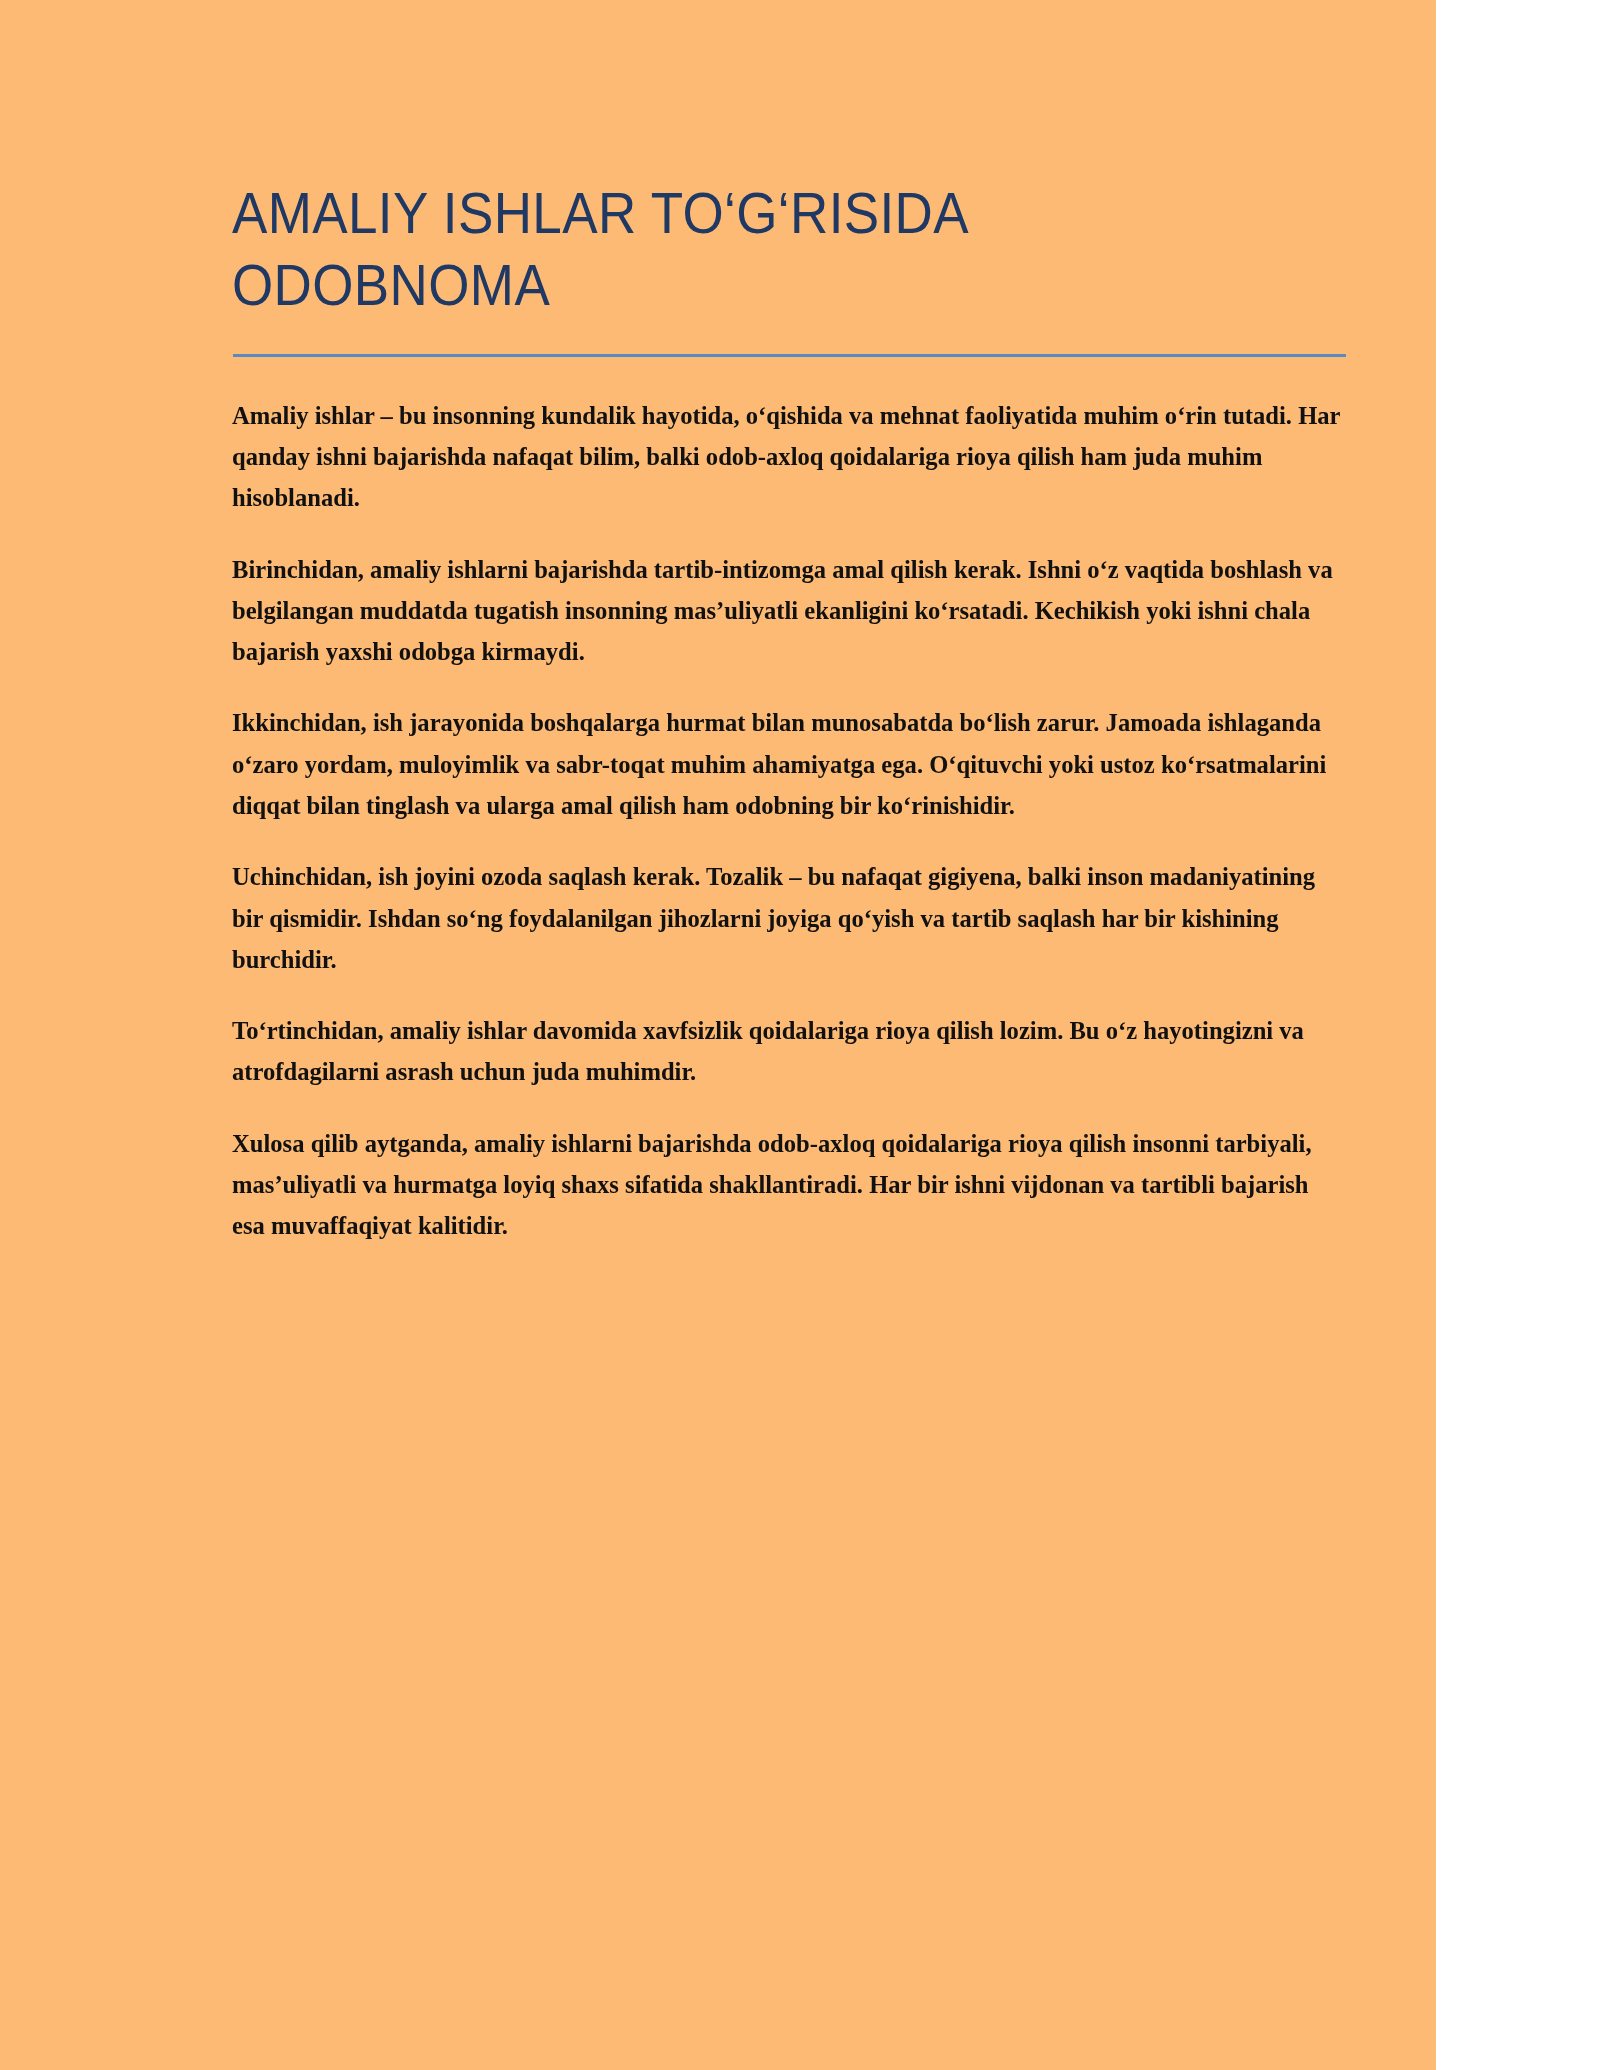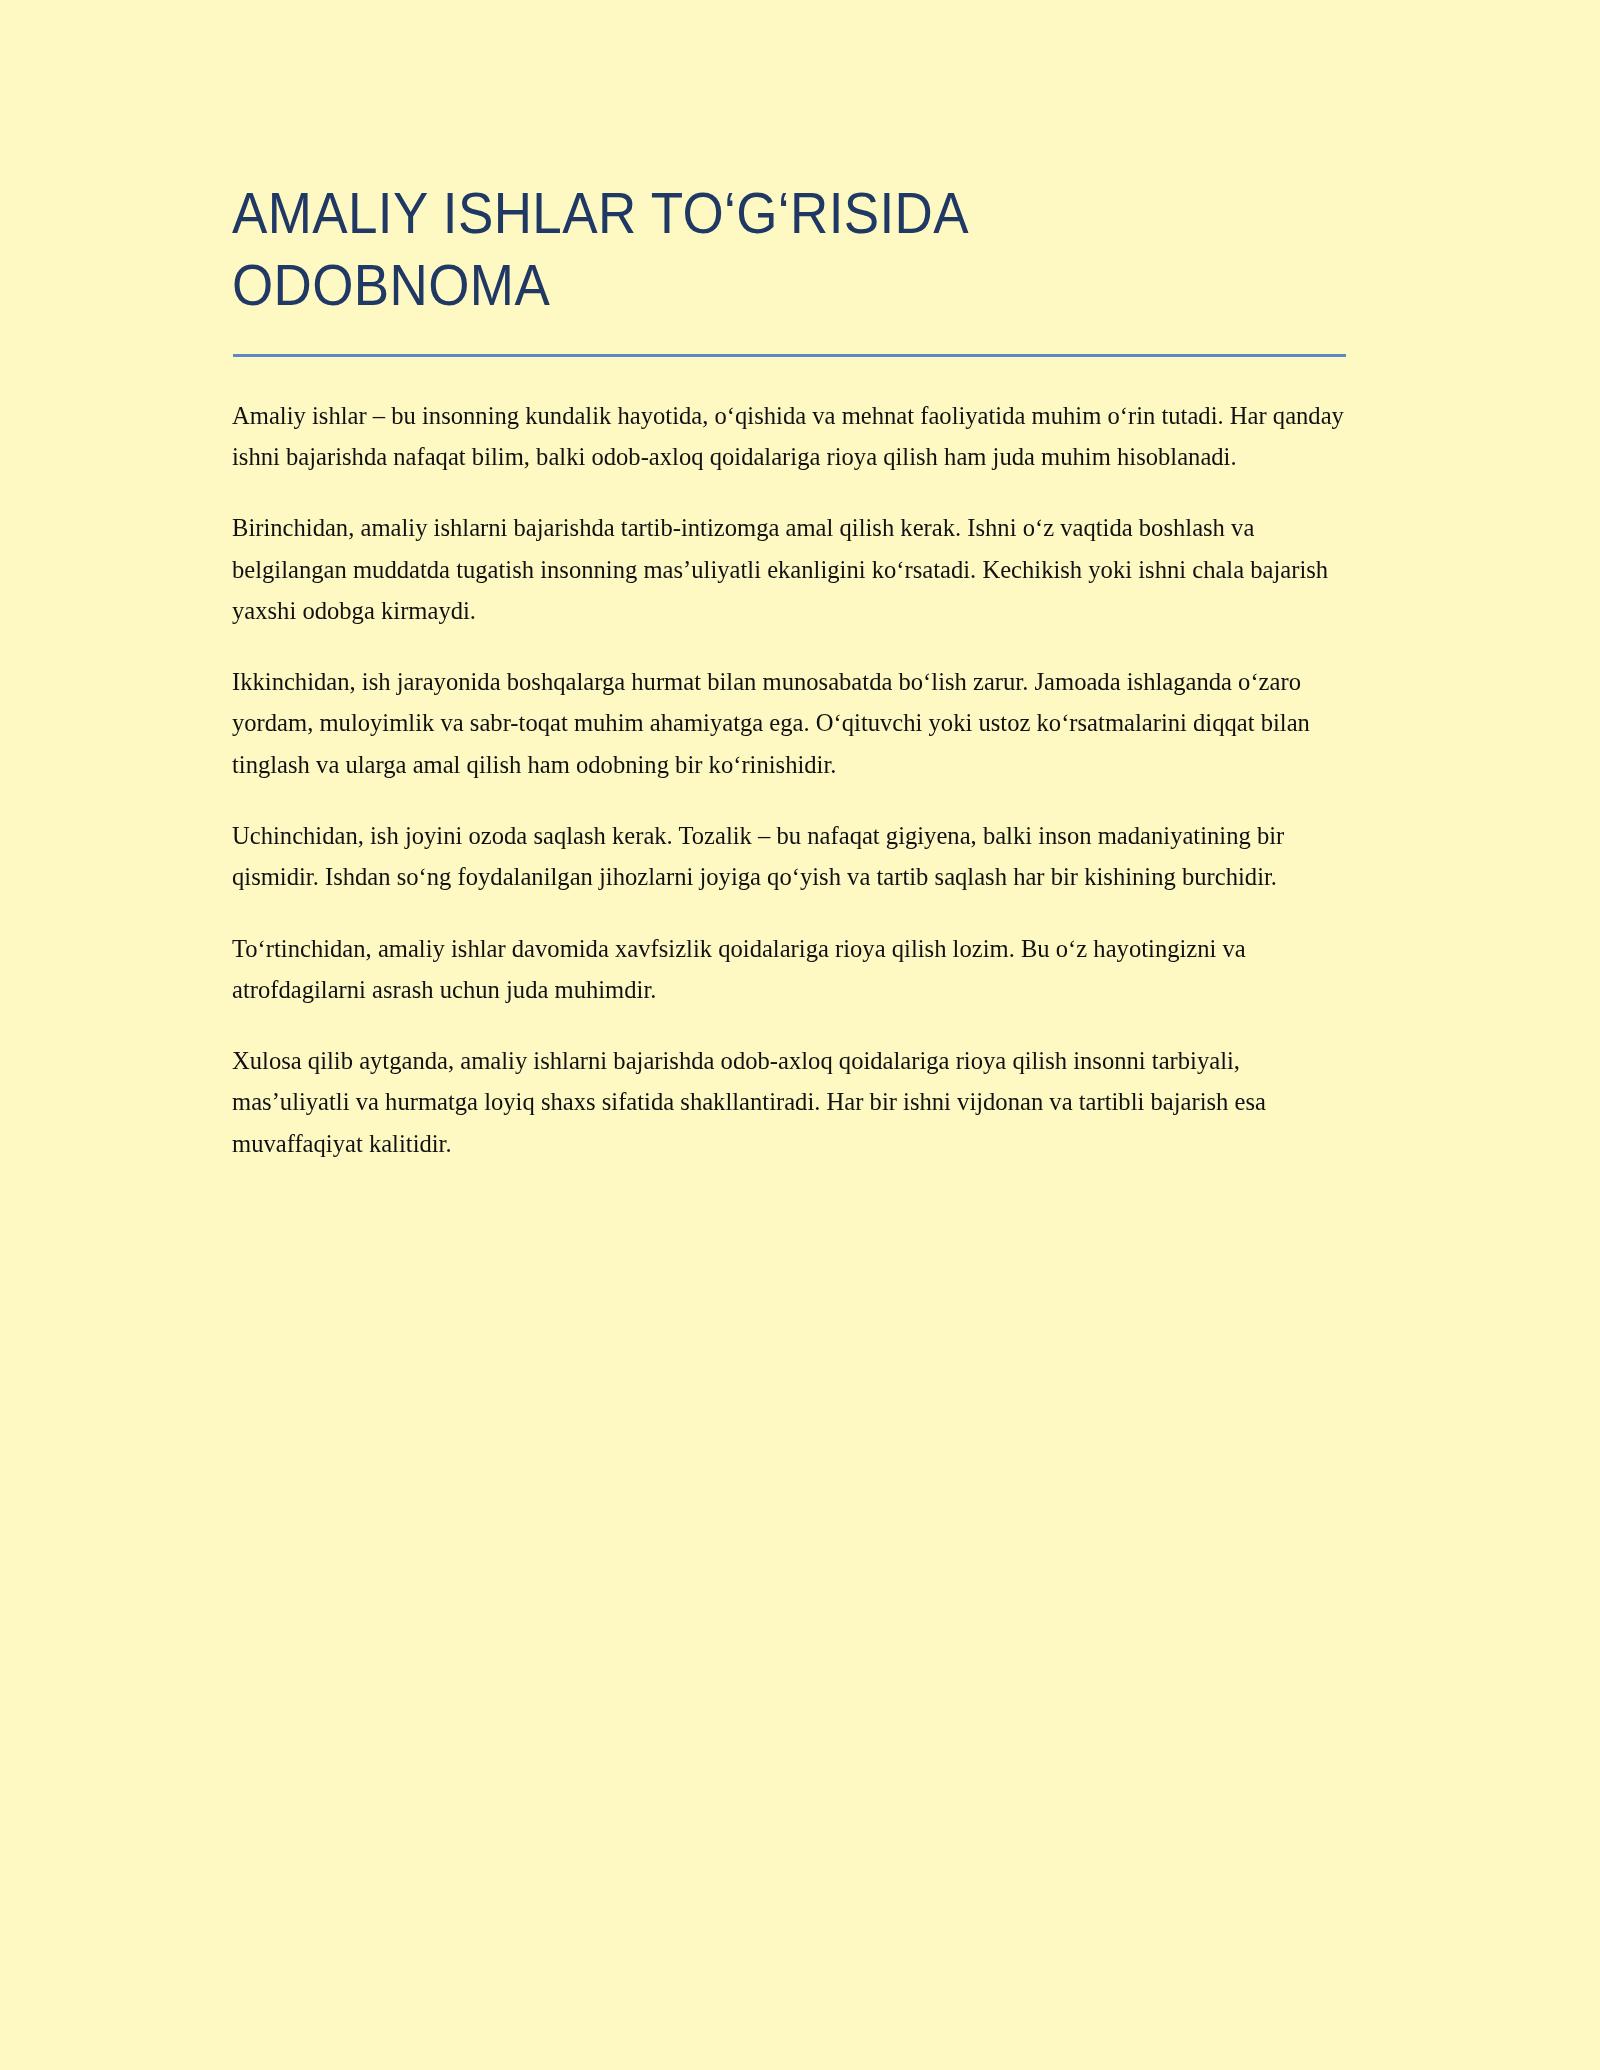--- a/index.html
+++ b/index.html
@@ -10,23 +10,23 @@
   body {
     width: 1600px;
     height: 2070px;
     overflow: hidden;
     font-family: "Liberation Serif", "DejaVu Serif", serif;
     -webkit-font-smoothing: antialiased;
   }
 
   .page {
     position: relative;
-    width: 1600px;
+    width: 1436px;
     height: 2070px;
-    background: #fef9c3;
+    background: #fdba74;
     box-sizing: border-box;
     padding-left: 18px;
   }
 
   .content {
     position: absolute;
     left: 232px;
     top: 178px;
     width: 1115px;
   }
@@ -48,20 +48,21 @@
   .title-rule {
     margin-top: 32px;
     width: 1113px;
     height: 3px;
     background: #5B8AC0;
     border: 0;
   }
 
   .body-block {
     margin-top: 38px;
+    font-weight: bold;
   }
 
   .para {
     font-family: "Liberation Serif", "DejaVu Serif", serif;
     font-size: 25.5px;
     line-height: 1.62;
     color: #111111;
     margin: 0 0 30px 0;
     text-align: left;
     transform: scaleX(0.965);

